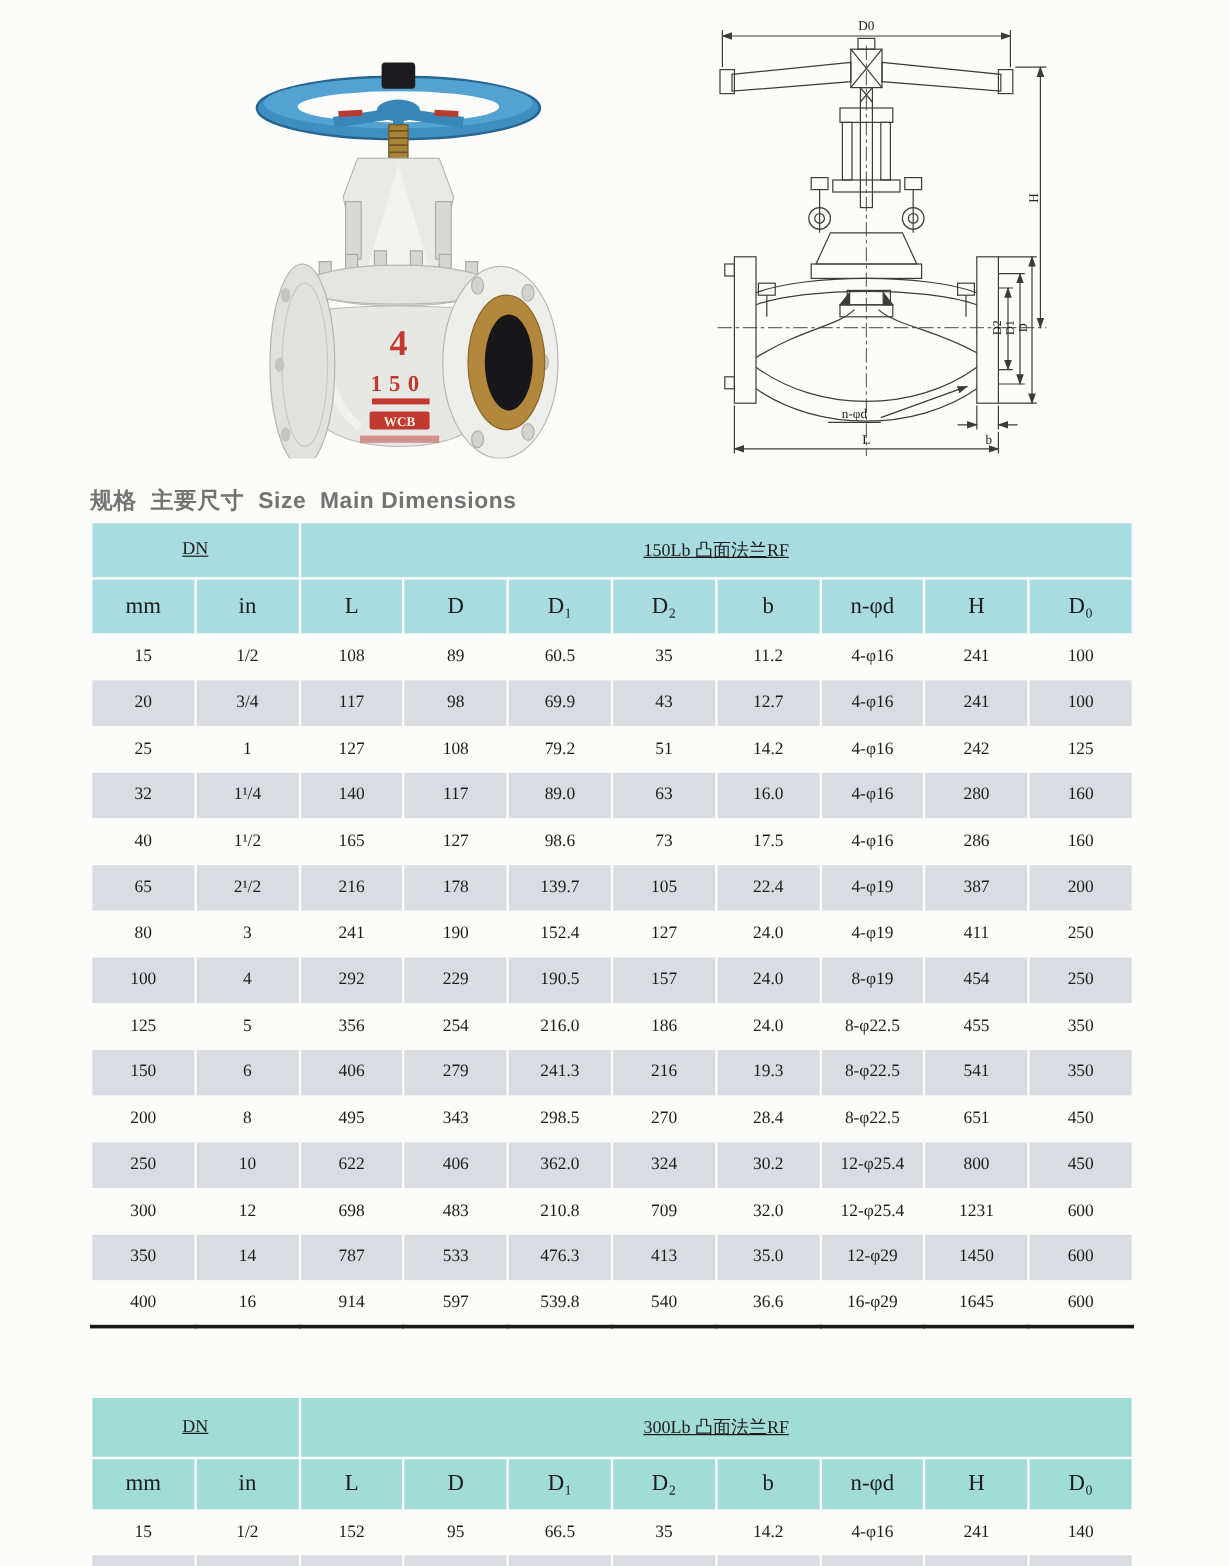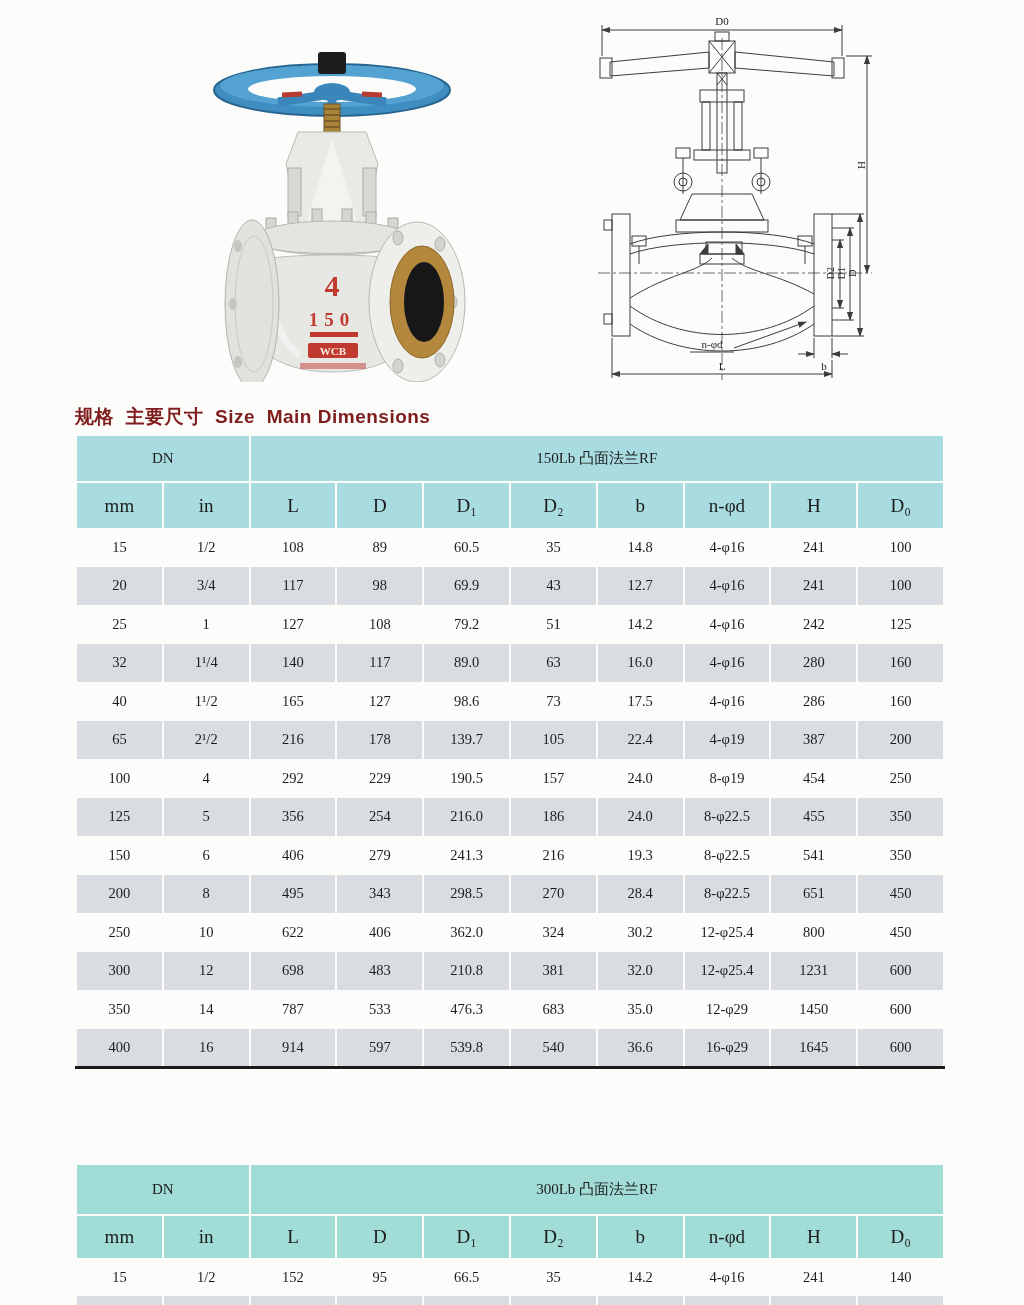--- a/index.html
+++ b/index.html
@@ -9,37 +9,37 @@
     font-family:"Liberation Serif","DejaVu Serif",serif;
     color:#1c1c1c;
   }
   .page{position:absolute;inset:0;}
   .photo-wrap{position:absolute;left:182px;top:12px;width:300px;height:370px;}
   .drawing-wrap{position:absolute;left:572px;top:8px;width:302px;height:378px;}
   .page-heading{
     position:absolute;left:75px;top:404px;margin:0;
     font-family:"Liberation Sans","DejaVu Sans",sans-serif;
     font-size:19px;font-weight:bold;letter-spacing:.5px;
-    white-space:pre;color:#7f1d1d;
+    white-space:pre;color:#737373;
   }
   table.dim{
     position:absolute;left:75px;width:870px;
     border-collapse:collapse;table-layout:fixed;
     font-size:14.5px;text-align:center;
   }
   table.t1{top:436px;border-bottom:3px solid #1a1a1a;}
   table.t2{top:1165px;}
   table.dim th{font-weight:normal;}
   table.dim th,table.dim td{
     padding:0;text-align:center;
     border-left:2px solid #fcfcfb;border-right:2px solid #fcfcfb;
   }
   .t1 thead th{background:#a9dce0;}
   .t2 thead th{background:#a1dcd6;}
-  .title-row th{height:45px;border-bottom:2px solid #fcfcfb;font-size:15px;}
+  .title-row th{height:45px;border-bottom:2px solid #fcfcfb;font-size:15px;text-decoration:underline;}
   .t2 .title-row th{height:49px;}
   .cols-row th{height:45px;font-size:19px;}
   .t2 .cols-row th{height:42px;}
   .t1 tbody tr{height:38.5px;background:#fcfcfb;}
   .t2 tbody tr{height:38px;background:#fcfcfb;}
   table.dim tbody tr:nth-child(even){background:#d9dce1;}
   svg text{font-family:"Liberation Serif","DejaVu Serif",serif;}
 </style>
 </head>
 <body>
@@ -262,21 +262,21 @@
         </tr>
     </thead>
     <tbody>
         <tr>
           <td>15</td>
           <td>1/2</td>
           <td>108</td>
           <td>89</td>
           <td>60.5</td>
           <td>35</td>
-          <td>14.8</td>
+          <td>11.2</td>
           <td>4-φ16</td>
           <td>241</td>
           <td>100</td>
         </tr>
         <tr>
           <td>20</td>
           <td>3/4</td>
           <td>117</td>
           <td>98</td>
           <td>69.9</td>
@@ -328,20 +328,32 @@
           <td>216</td>
           <td>178</td>
           <td>139.7</td>
           <td>105</td>
           <td>22.4</td>
           <td>4-φ19</td>
           <td>387</td>
           <td>200</td>
         </tr>
         <tr>
+          <td>80</td>
+          <td>3</td>
+          <td>241</td>
+          <td>190</td>
+          <td>152.4</td>
+          <td>127</td>
+          <td>24.0</td>
+          <td>4-φ19</td>
+          <td>411</td>
+          <td>250</td>
+        </tr>
+        <tr>
           <td>100</td>
           <td>4</td>
           <td>292</td>
           <td>229</td>
           <td>190.5</td>
           <td>157</td>
           <td>24.0</td>
           <td>8-φ19</td>
           <td>454</td>
           <td>250</td>
@@ -393,33 +405,33 @@
           <td>12-φ25.4</td>
           <td>800</td>
           <td>450</td>
         </tr>
         <tr>
           <td>300</td>
           <td>12</td>
           <td>698</td>
           <td>483</td>
           <td>210.8</td>
-          <td>381</td>
+          <td>709</td>
           <td>32.0</td>
           <td>12-φ25.4</td>
           <td>1231</td>
           <td>600</td>
         </tr>
         <tr>
           <td>350</td>
           <td>14</td>
           <td>787</td>
           <td>533</td>
           <td>476.3</td>
-          <td>683</td>
+          <td>413</td>
           <td>35.0</td>
           <td>12-φ29</td>
           <td>1450</td>
           <td>600</td>
         </tr>
         <tr>
           <td>400</td>
           <td>16</td>
           <td>914</td>
           <td>597</td>

